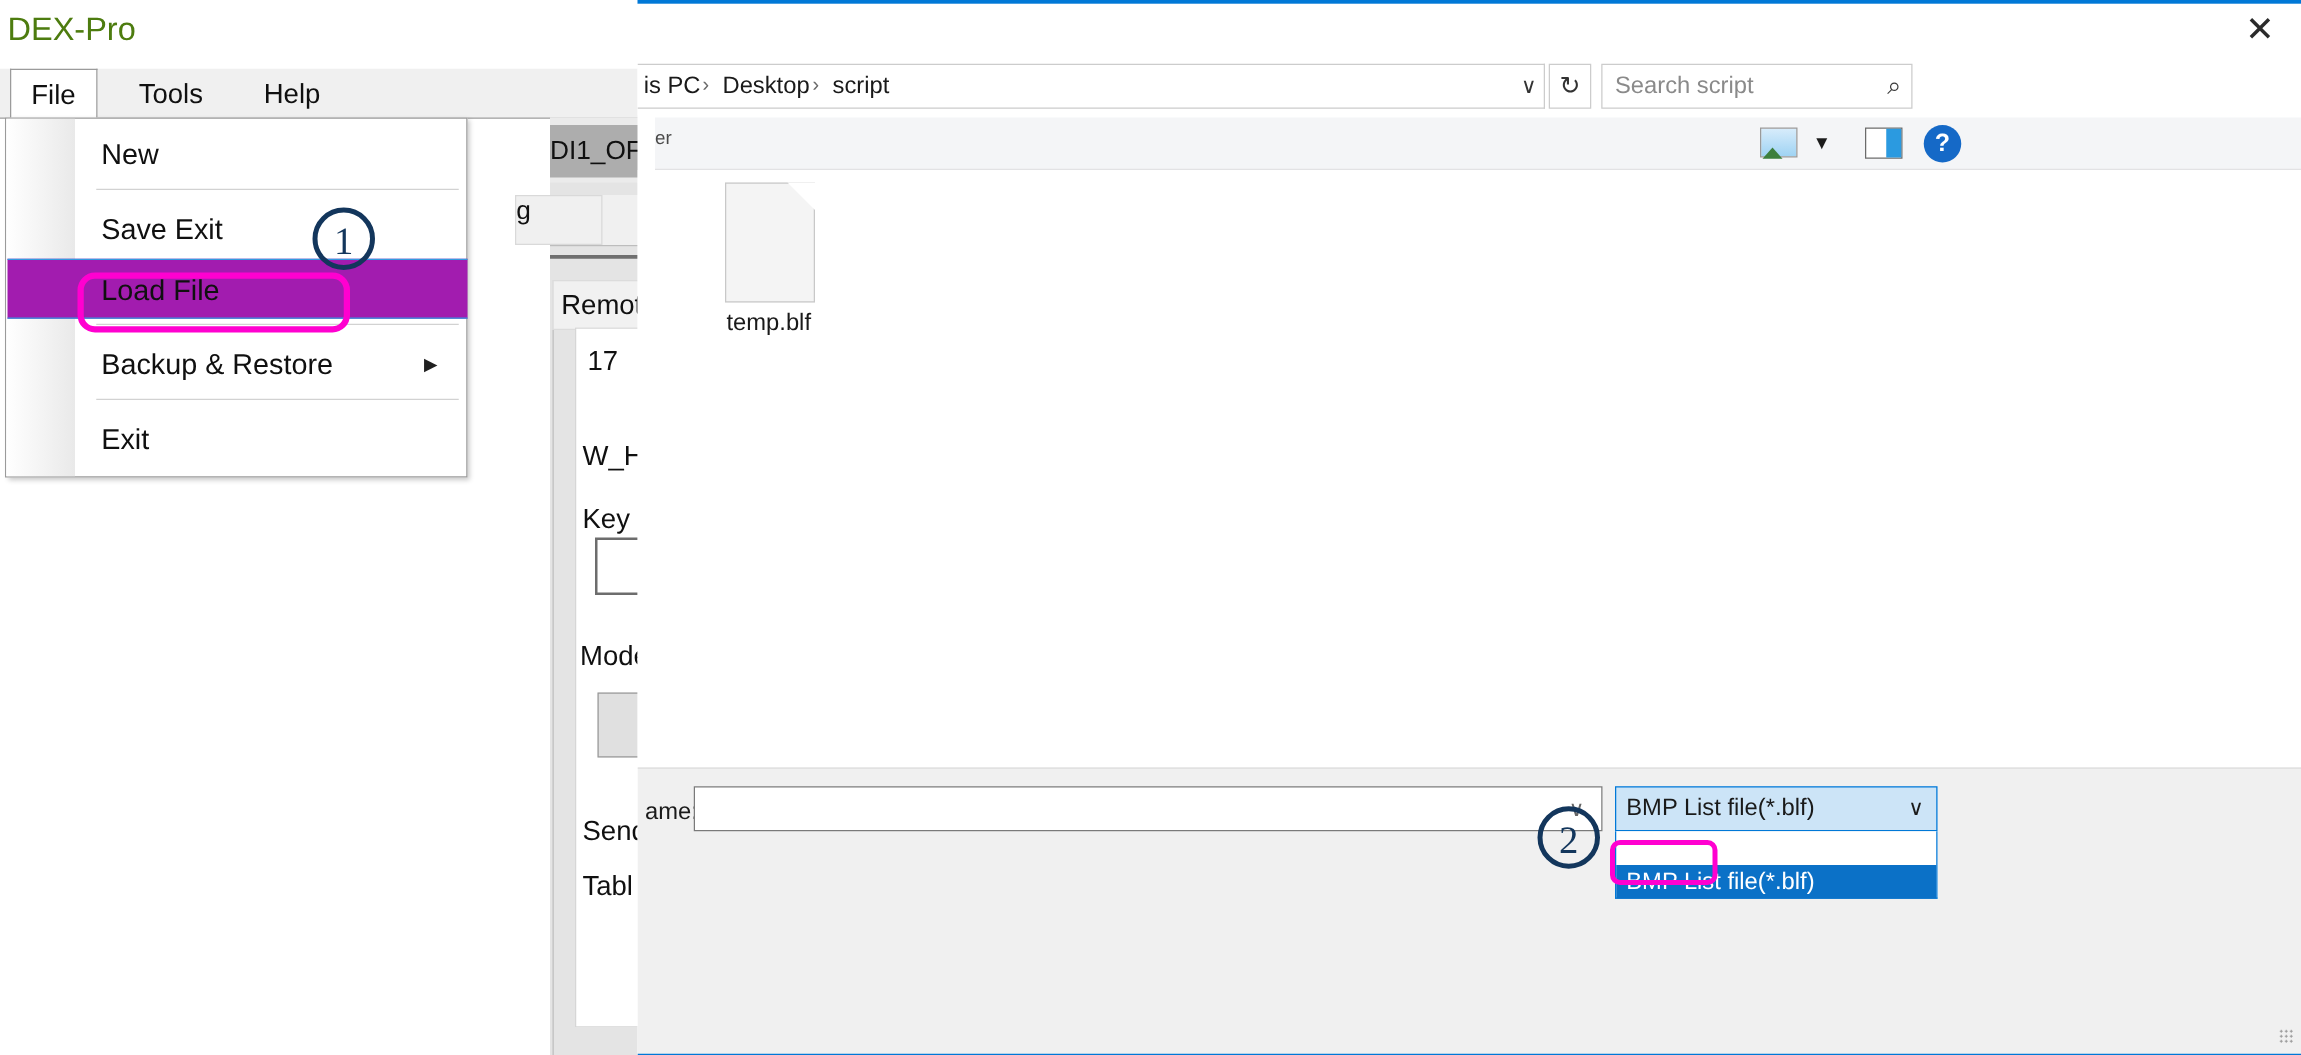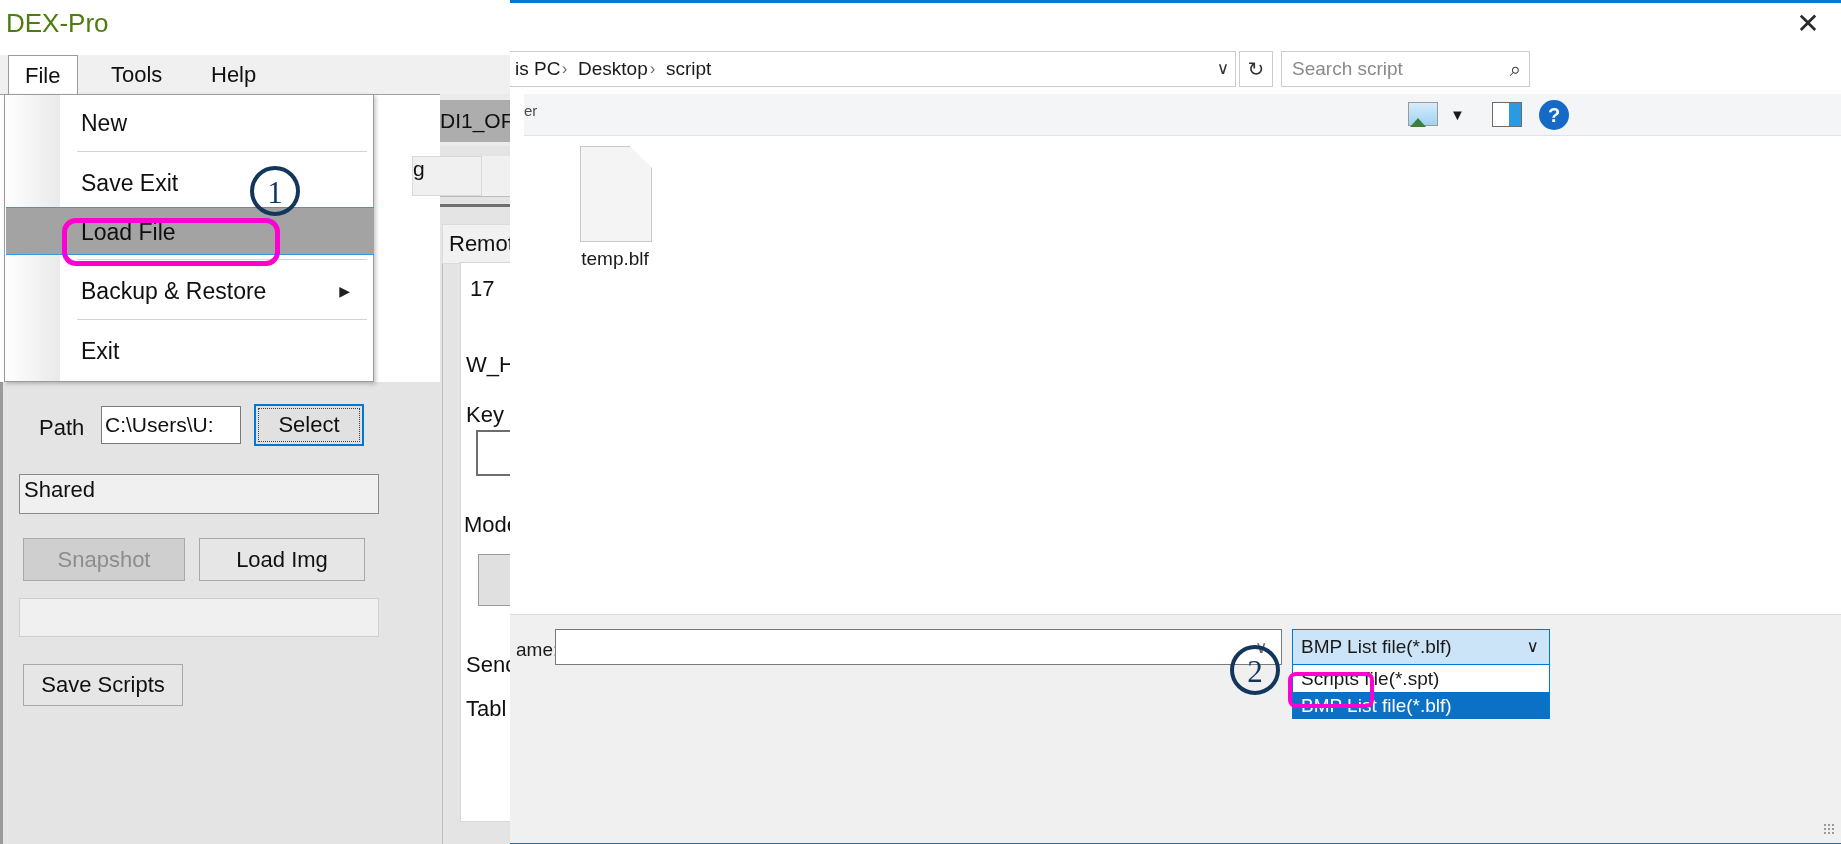--- a/index.html
+++ b/index.html
@@ -23,21 +23,21 @@
     position:absolute;left:4px;top:94px;width:370px;height:288px;
     background:#ffffff;border:1px solid #9b9b9b;box-shadow:2px 2px 4px rgba(0,0,0,.22);
     box-sizing:border-box;z-index:30;
   }
   #file-menu .gutter{position:absolute;left:0;top:0;width:55px;height:100%;background:linear-gradient(to right,#ffffff 0%, #f2f2f2 60%, #e9e9e9 100%);}
   .mi{position:absolute;left:1px;width:368px;height:48px;line-height:48px;font-size:23px;color:#101010;padding-left:75px;box-sizing:border-box;}
   .sep{position:absolute;left:72px;width:290px;height:1px;background:#d2d2d2;}
   #mi-new{top:4px;}
   #sep1{top:56px;}
   #mi-save{top:64px;}
-  #mi-load{top:112px;background:#a3a3a3;border-top:1px solid #3399e0;border-bottom:1px solid #3399e0;width:368px;}
+  #mi-load{top:112px;background:#a21caf;border-top:1px solid #3399e0;border-bottom:1px solid #3399e0;width:368px;}
   #sep2{top:164px;}
   #mi-backup{top:172px;}
   #mi-backup .submenu-arrow{position:absolute;right:24px;top:0;font-size:14px;color:#202020;}
   #sep3{top:224px;}
   #mi-exit{top:232px;}
 
   
   #app-body{position:absolute;left:0;top:382px;width:440px;height:462px;background:#e4e4e4;border-left:3px solid #9a9a9a;box-sizing:border-box;}
   #lbl-path{position:absolute;left:36px;top:33px;font-size:22px;color:#101010;}
   #path-input{position:absolute;left:98px;top:24px;width:140px;height:38px;background:#ffffff;border:1px solid #7a7a7a;box-sizing:border-box;font-size:21px;color:#101010;padding:0 3px;line-height:36px;overflow:hidden;white-space:nowrap;}
@@ -165,39 +165,20 @@
     <div class="mi" id="mi-backup">
       <span>Backup &amp; Restore</span>
       <span class="submenu-arrow">▶</span>
     </div>
     <div class="sep" id="sep3"></div>
     <div class="mi" id="mi-exit">
       <span>Exit</span>
     </div>
   </div>
 
-  <div id="app-body">
-    <div id="lbl-path">Path</div>
-    <div id="path-input">C:\Users\U:</div>
-    <div id="select-btn">
-      <span>Select</span>
-      <span class="focusring"></span>
-    </div>
-    <div id="shared-list">Shared</div>
-    <div id="snapshot-btn">
-      <span>Snapshot</span>
-    </div>
-    <div id="loadimg-btn">
-      <span>Load Img</span>
-    </div>
-    <div id="status-box"></div>
-    <div id="savescripts-btn">
-      <span>Save Scripts</span>
-    </div>
-  </div>
 
   <div id="app-right">
     <div id="tabstrip">
       <div id="tabhead">DI1_OFF  DI2</div>
     </div>
     <div id="subtab">
       <div class="sub-inner">g</div>
     </div>
     <div id="hr-rule"></div>
     <div id="grp-remote">
@@ -265,21 +246,20 @@
     <div id="fn-label">ame:</div>
     <div id="fn-input"></div>
     <div id="fn-chevron">∨</div>
 
     <div id="type-combo">
       <span class="lbl">BMP List file(*.blf)</span>
       <span class="chev">∨</span>
     </div>
 
     <div id="type-drop">
-      <div class="opt" id="opt0">Scripts file(*.spt)</div>
       <div class="opt" id="opt1">BMP List file(*.blf)</div>
     </div>
 
     <div id="resize-grip"></div>
     <div id="dlg-bottomrule"></div>
   </div>
 </div>
 
 <div class="anno-rect" id="anno-load"></div>
 <div class="anno-circle" id="circ1">1</div>

